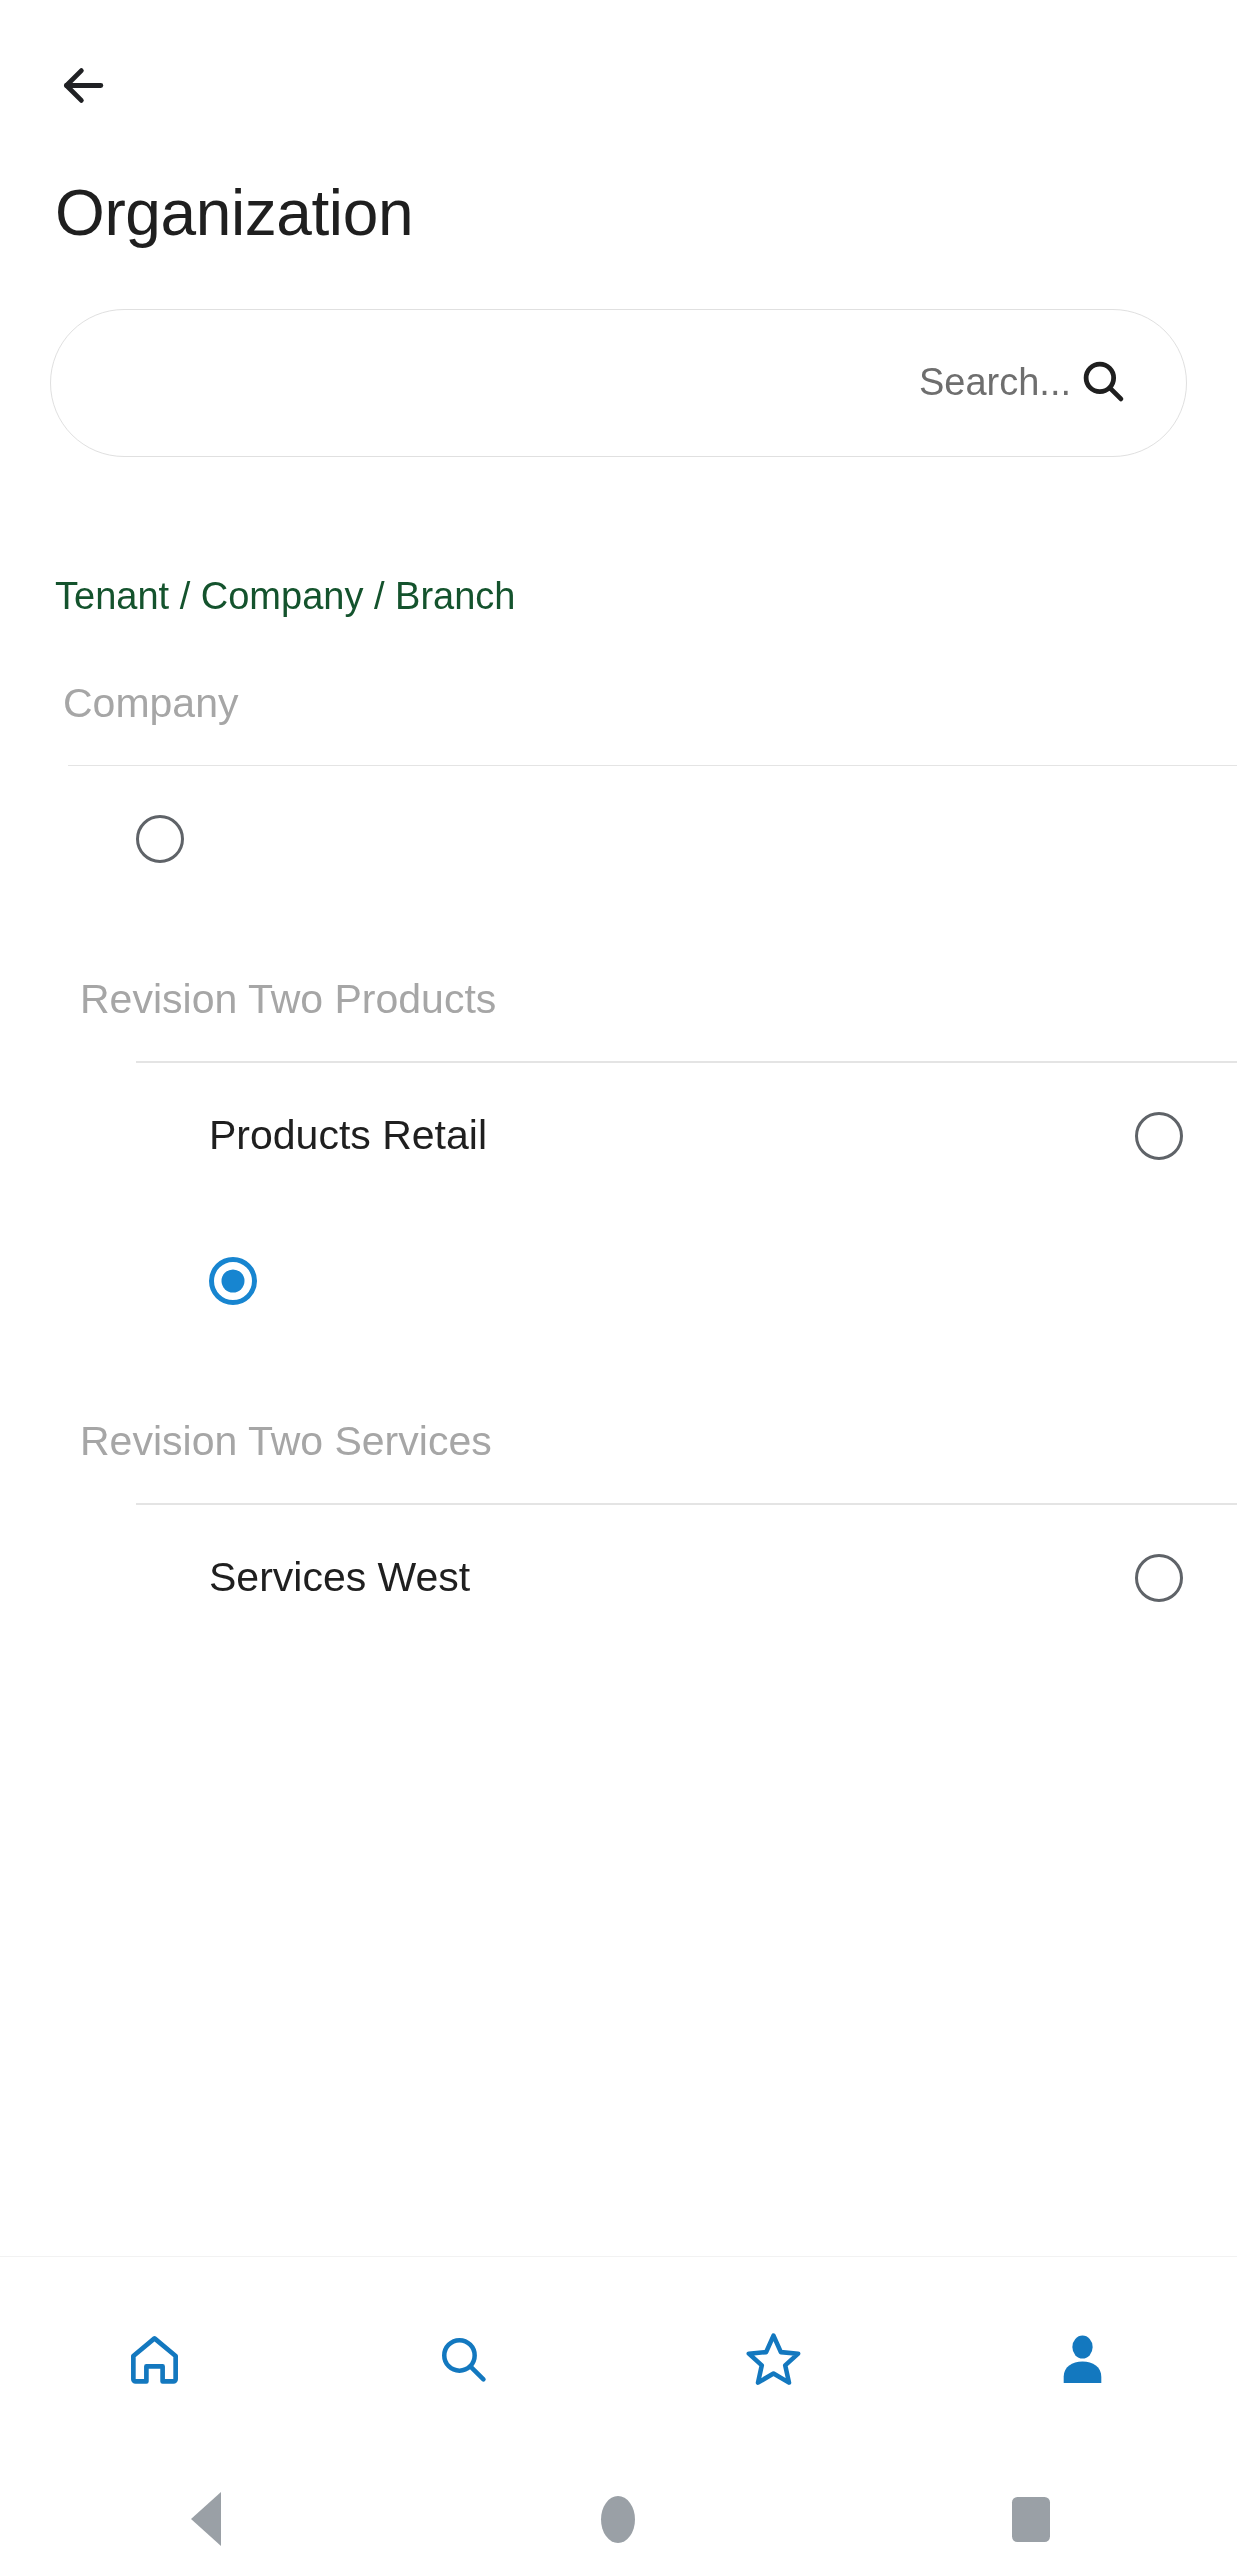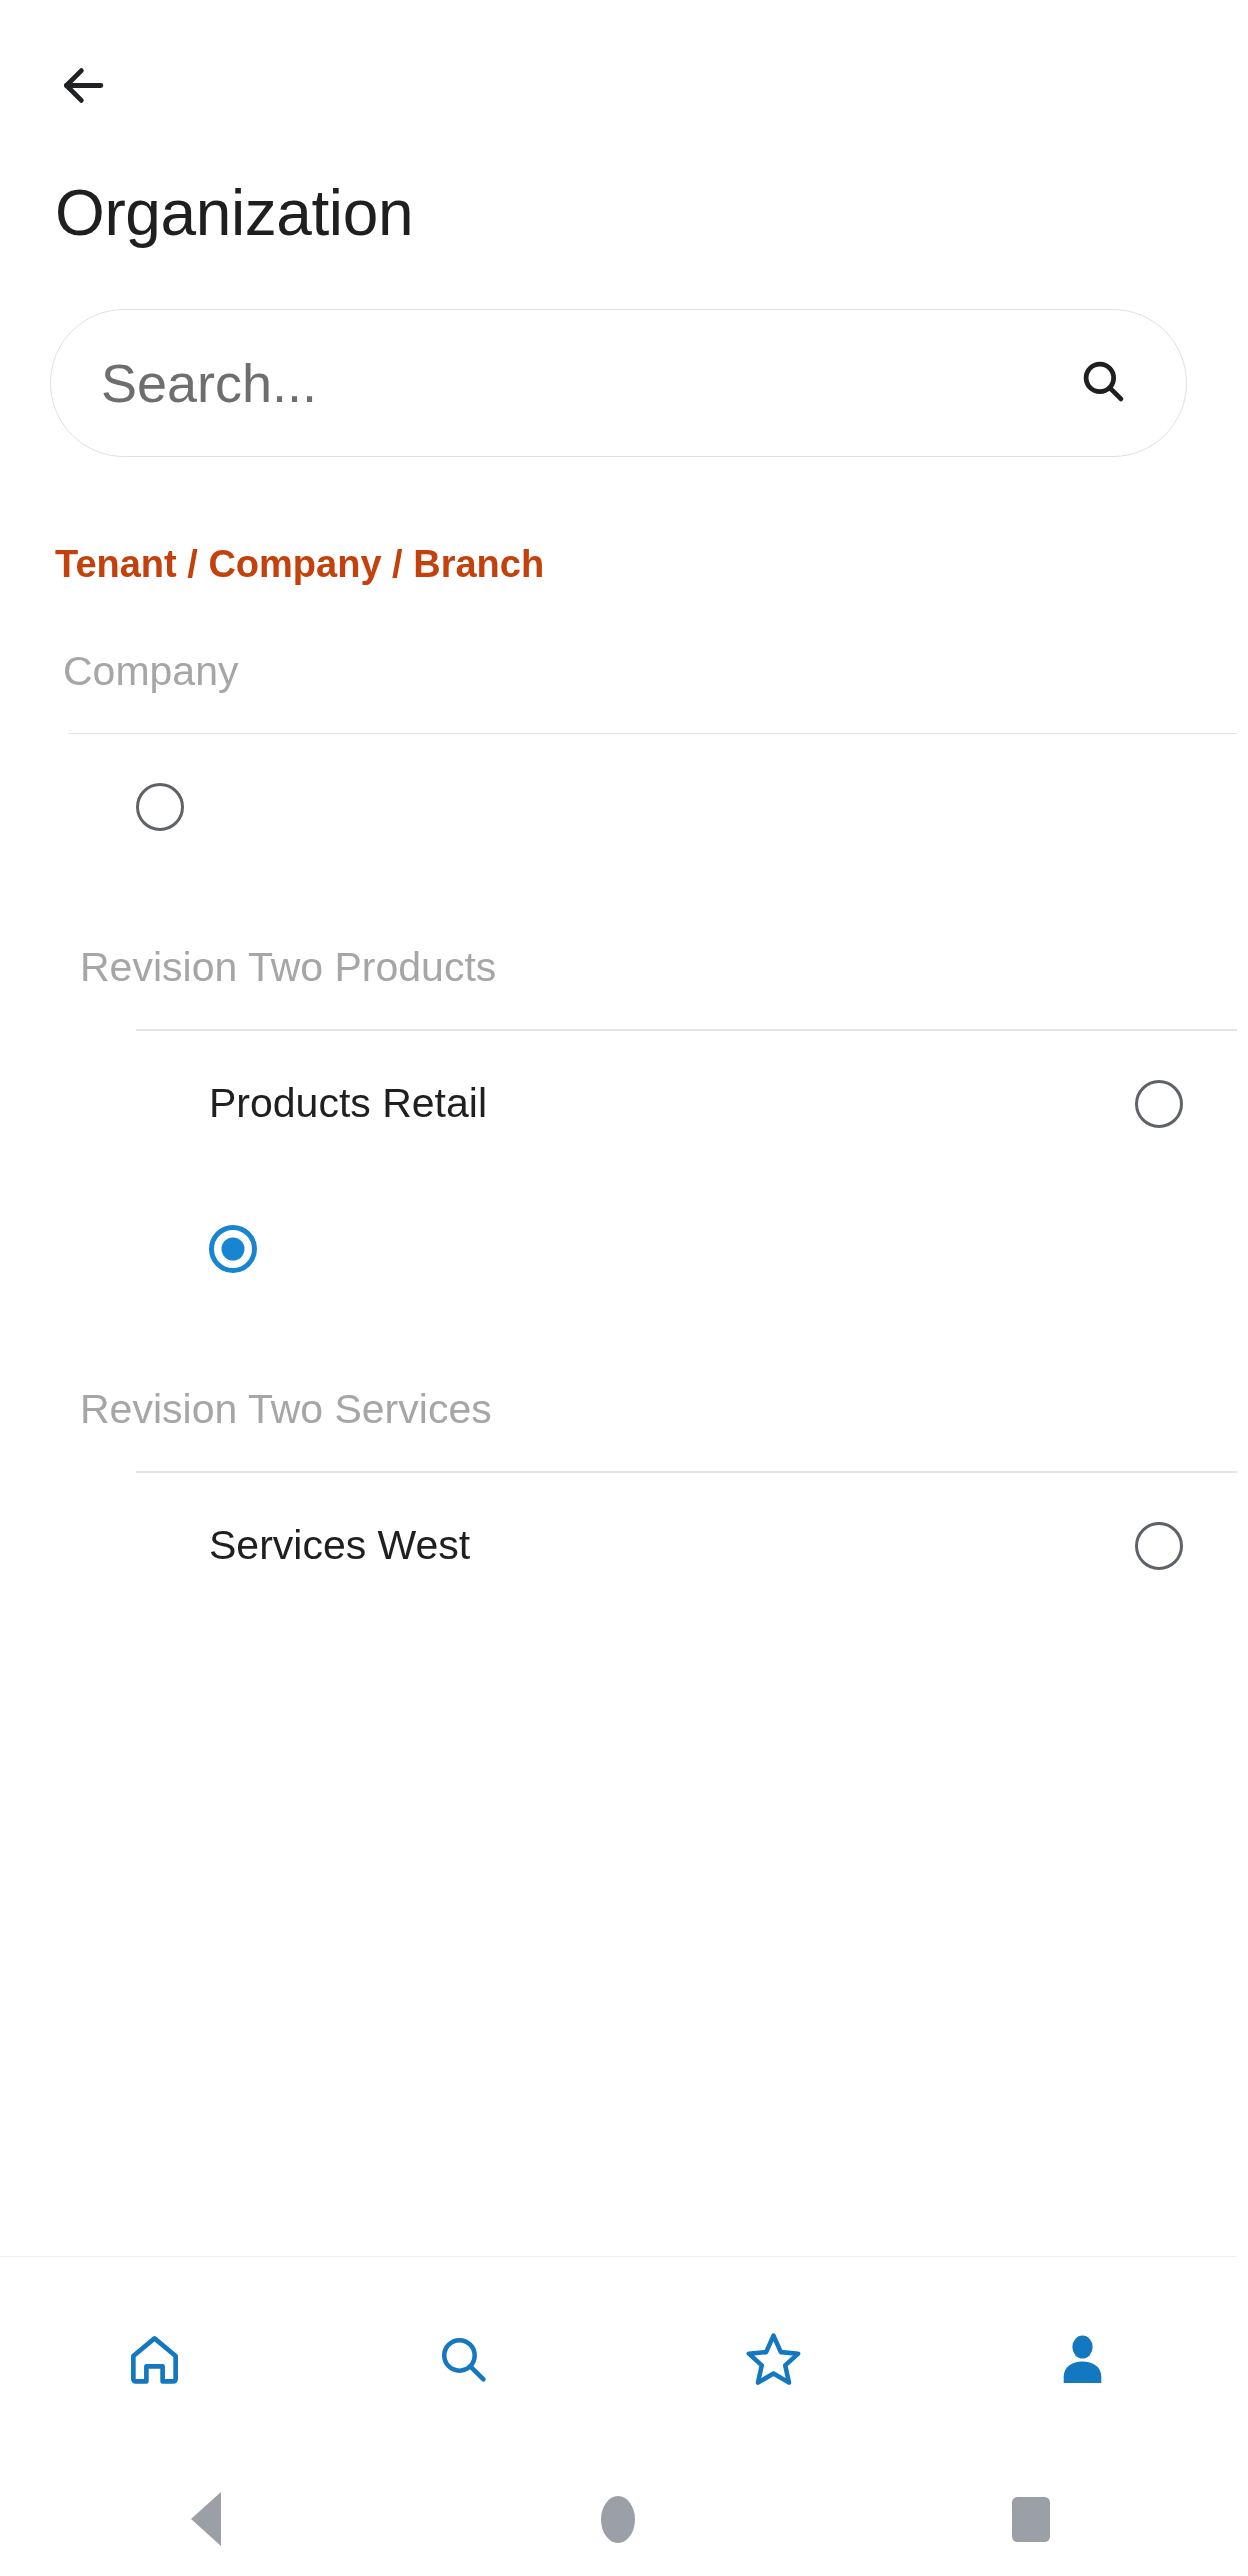--- a/index.html
+++ b/index.html
@@ -66,47 +66,47 @@
     align-items: center;
     padding: 0 52px 0 50px;
     background: #ffffff;
   }
   .search-input {
     flex: 1 1 auto;
     border: none;
     outline: none;
     background: transparent;
     font-family: "Liberation Sans", sans-serif;
-    font-size: 54px;
+    font-size: 38px;
     color: #737373;
     line-height: 1;
     padding: 0;
+    text-align: right;
   }
   .search-input::placeholder { color: #6e6e6e; opacity: 1; }
   .search-icon-btn {
     flex: 0 0 auto;
     width: 63px;
     height: 63px;
     display: flex;
     align-items: center;
     justify-content: center;
     background: none;
     border: none;
     cursor: pointer;
   }
 
   
   .breadcrumb {
     flex: 0 0 auto;
     padding: 0 55px;
-    margin-top: 88px;
+    margin-top: 120px;
     font-size: 38px;
-    color: #c2410c;
-    line-height: 1;
-    font-weight: bold;
+    color: #14532d;
+    line-height: 1;
   }
 
   
   .list-region {
     flex: 1 1 auto;
     padding: 0 0 0 0;
     overflow: hidden;
   }
 
   .section-label {

